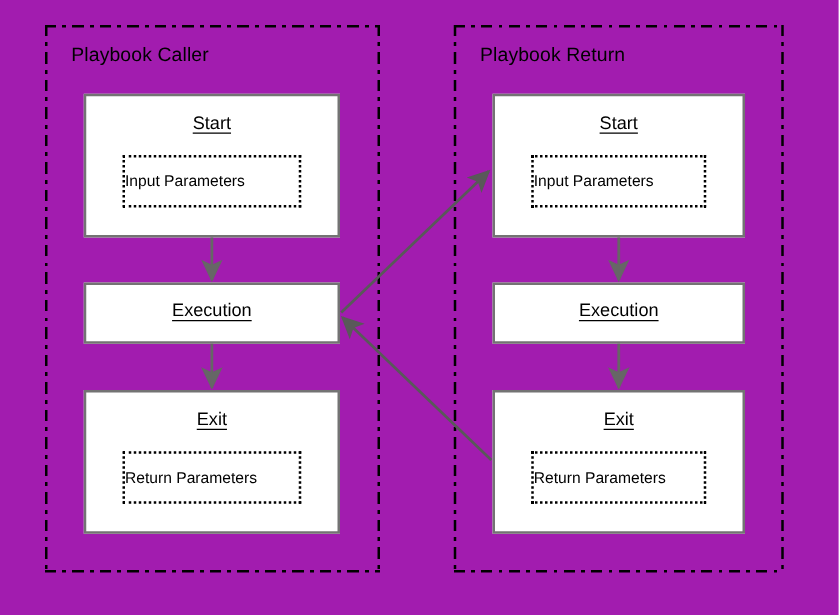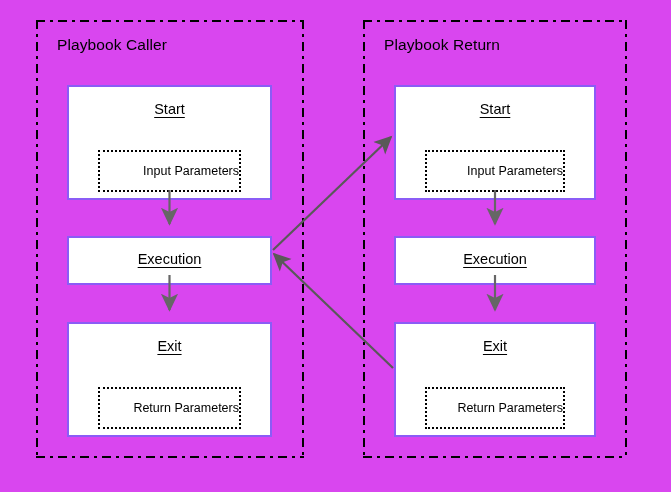--- a/index.html
+++ b/index.html
@@ -8,21 +8,21 @@
     background: #ffffff;
   }
   body {
     font-family: "Liberation Sans", sans-serif;
     -webkit-font-smoothing: antialiased;
   }
   #canvas {
     position: relative;
     width: 671px;
     height: 492px;
-    background: #d946ef;
+    background: #a21caf;
     overflow: hidden;
   }
   
   .lane {
     position: absolute;
     border: 2px dashed #000000;
     
     border: none;
     background:
       
@@ -39,50 +39,49 @@
     left: 21px;
     top: 16px;
     font-size: 15.5px;
     color: #000000;
     white-space: nowrap;
     letter-spacing: 0.1px;
   }
   
   .node {
     position: absolute;
-    border: 2px solid #8b5cf6;
+    border: 2px solid #737373;
     background: #ffffff;
     box-sizing: border-box;
-    margin-top: 10px;
   }
   .node-title {
     position: absolute;
     left: 0;
     right: 0;
     text-align: center;
     font-size: 14.5px;
     color: #000000;
     text-decoration: underline;
     text-underline-offset: 3px;
     white-space: nowrap;
   }
   .node.tall .node-title { top: 14px; }
   .node.short .node-title { top: 14px; }
   
   .param-box {
     position: absolute;
     left: 29px;
     right: 29px;
-    top: 63px;
+    top: 47px;
     height: 42px;
     border: 2px dotted #000000;
     box-sizing: border-box;
     display: flex;
     align-items: center;
-    justify-content: flex-end;
+    justify-content: flex-start;
     background: #ffffff;
   }
   .param-label {
     font-size: 12.5px;
     color: #000000;
     white-space: nowrap;
   }
   
   #connectors {
     position: absolute;

